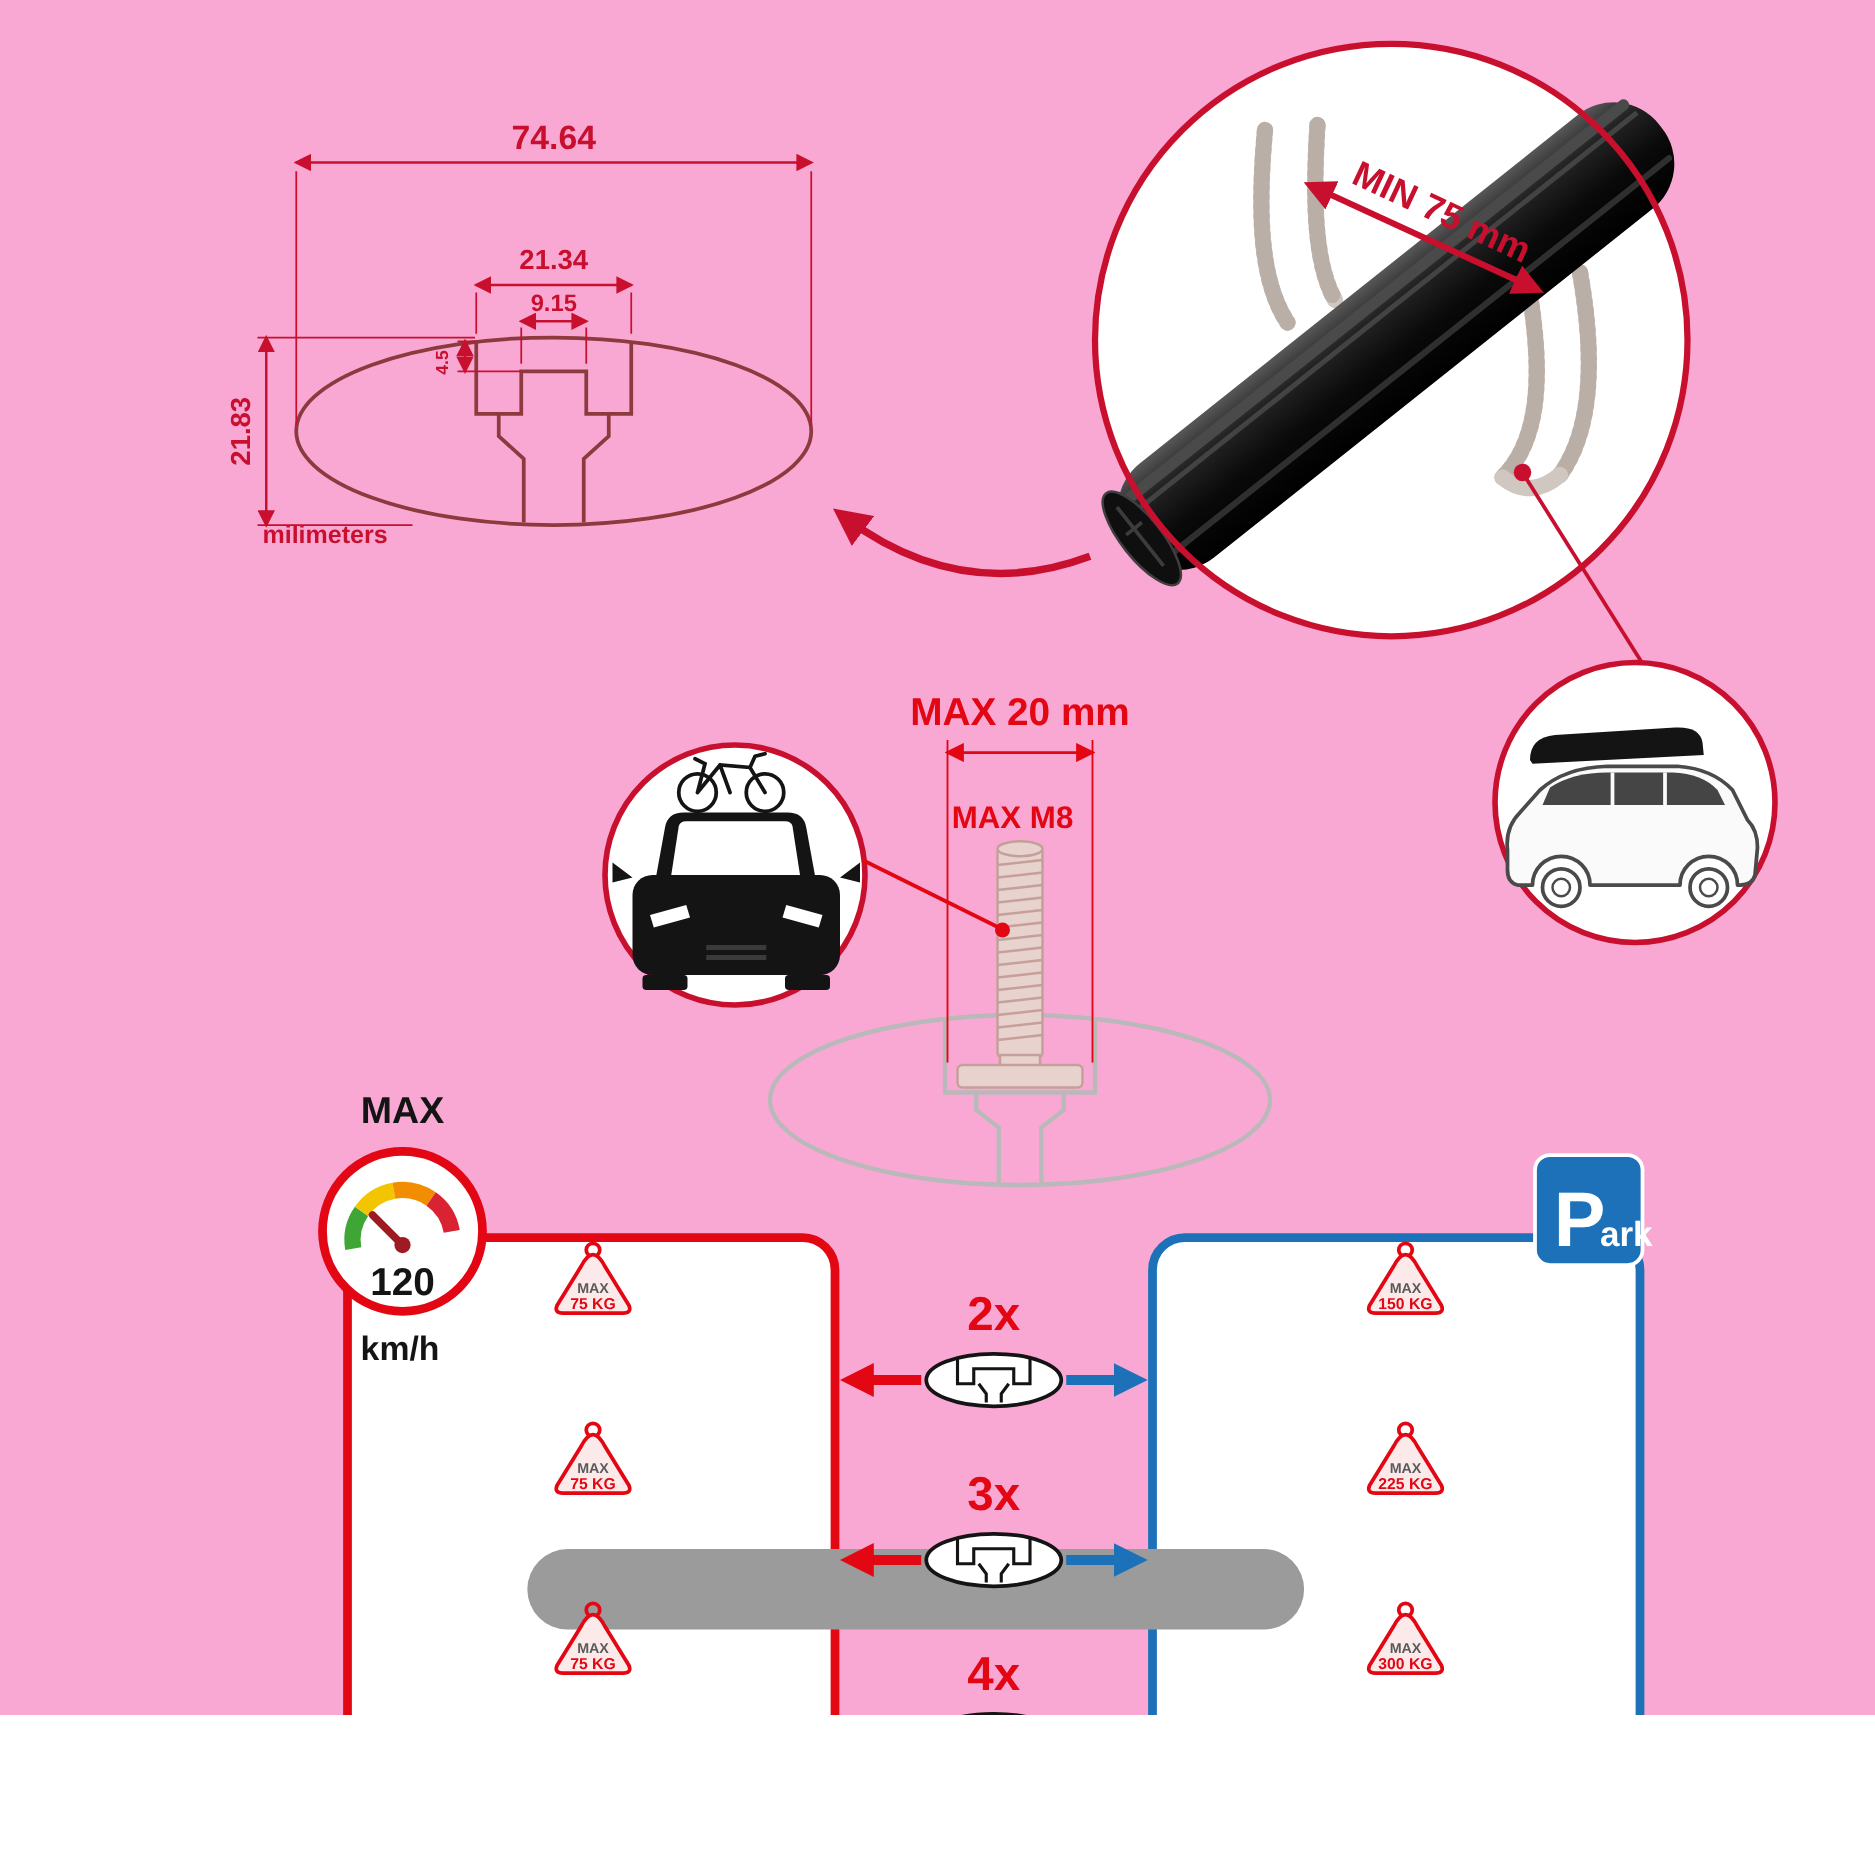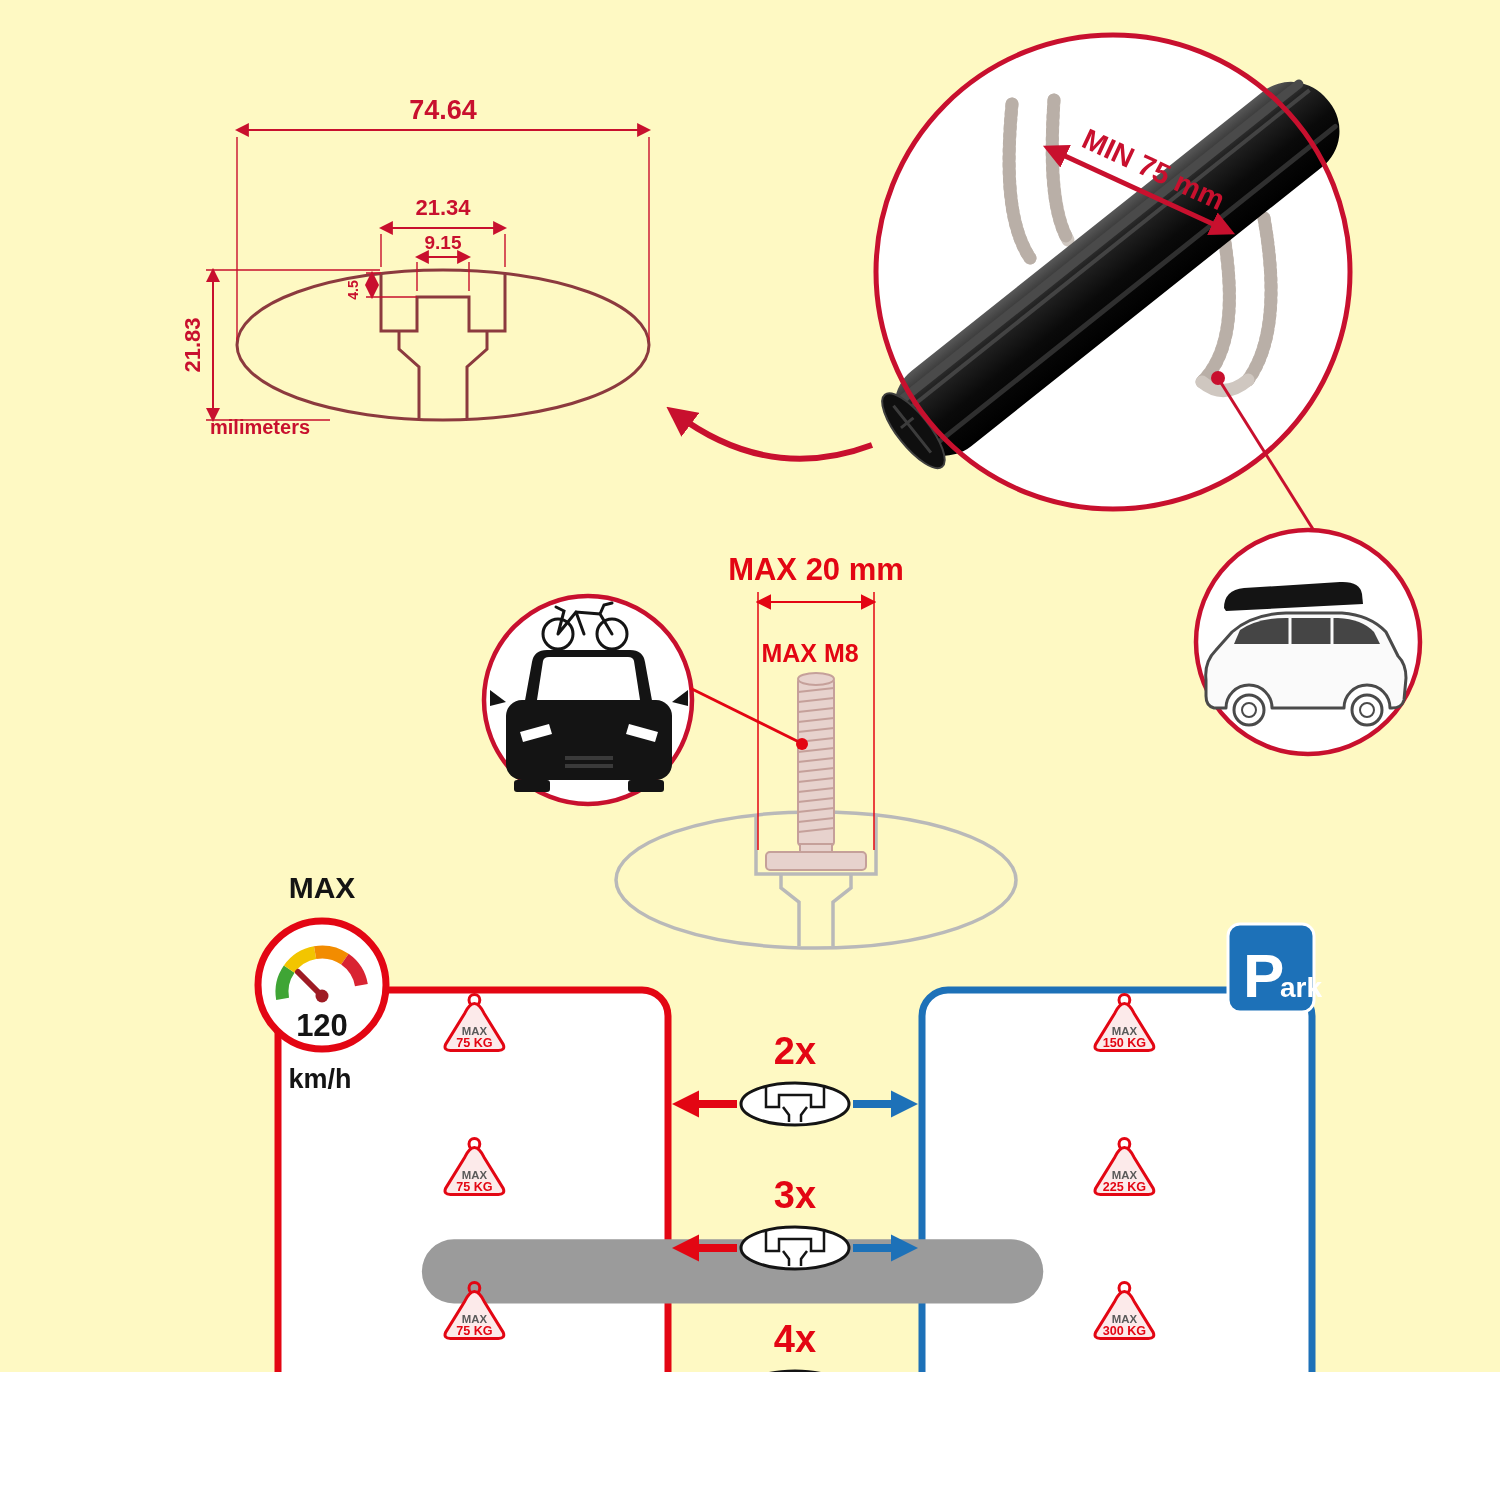--- a/index.html
+++ b/index.html
@@ -1,16 +1,16 @@
 <!DOCTYPE html>
 <html><head>
 <meta charset="utf-8">
 <style>
   html,body{margin:0;padding:0;background:#fff;}
-  .canvas{position:relative;width:1500px;height:1372px;background:#fef9c3;overflow:hidden;}
+  .canvas{position:relative;width:1500px;height:1372px;background:#f9a8d4;overflow:hidden;}
   svg{display:block;font-family:"Liberation Sans",sans-serif;}
   text{font-family:"Liberation Sans",sans-serif;}
 </style>
 </head>
 <body>
 
 <div class="canvas">
 <svg width="1500" height="1500" viewBox="0 0 1500 1500">
   <defs>
     <marker id="dimR" viewBox="0 0 10 10" refX="8.5" refY="5" markerWidth="7" markerHeight="7" orient="auto-start-reverse">

